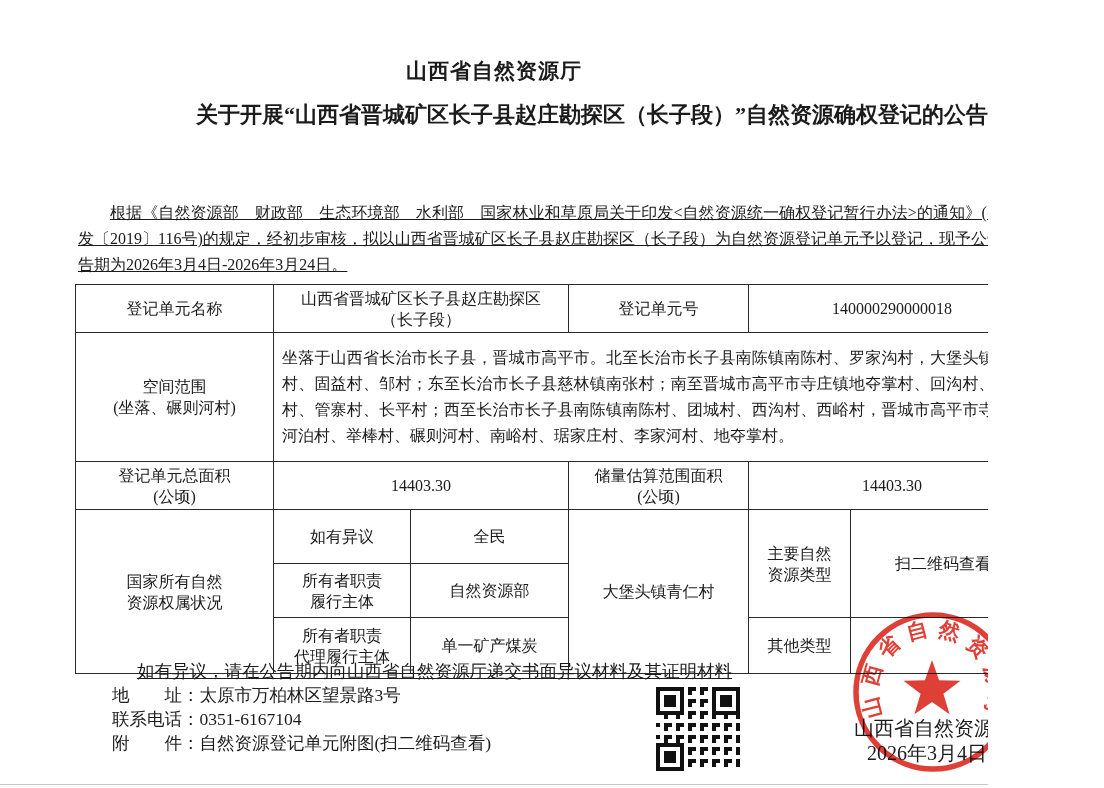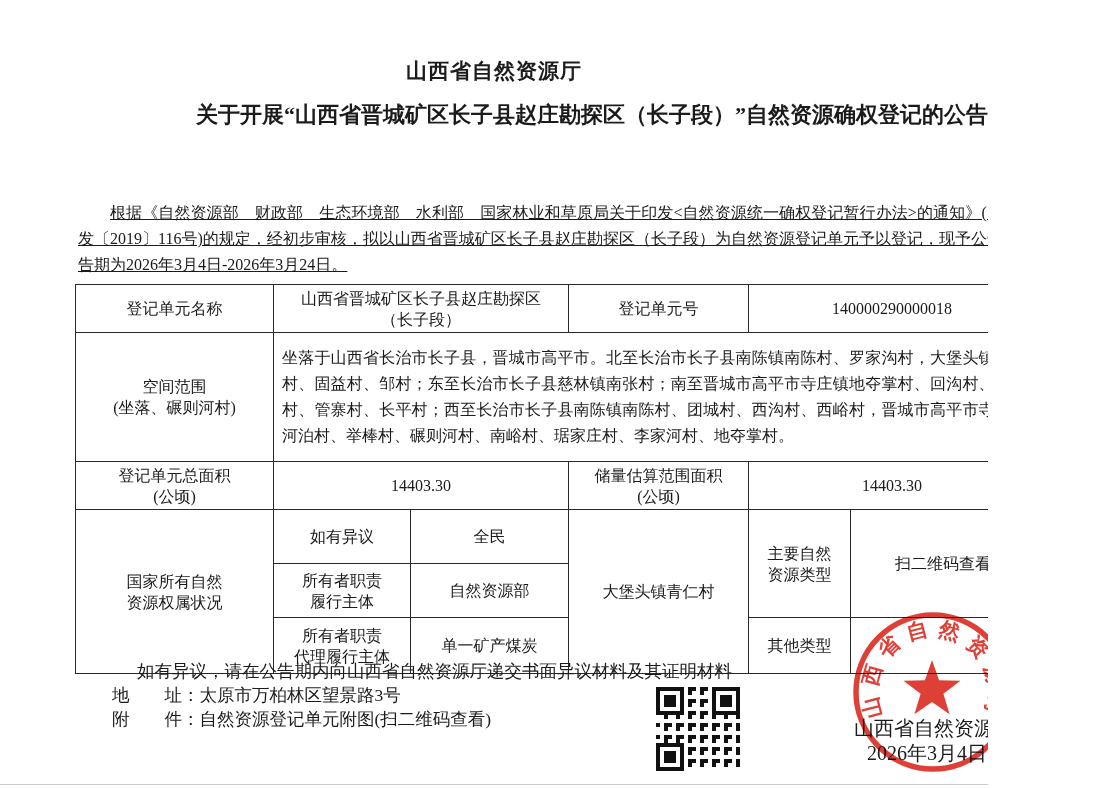--- a/index.html
+++ b/index.html
@@ -26,21 +26,21 @@
   .reg-table td{border:1px solid #2a2a2a;text-align:center;vertical-align:middle;
     padding:2px 4px;line-height:21px;overflow:hidden;}
   .pre{white-space:pre-line;margin-top:12px;}
   tr.r1{height:48px;} tr.r2{height:112px;} tr.r3{height:48px;}
   tr.r4a{height:54px;} tr.r4b{height:54px;} tr.r4c{height:56px;}
   tr.gray-top td{border-top-color:#9e9e9e;}
   td.scope-text{text-align:justify;padding:12px 8px;line-height:26px;}
 
   .footer{position:absolute;left:112px;top:659px;font-size:17.5px;}
   .footer .line{height:24px;line-height:24px;white-space:pre;}
-  .line-objection{margin-left:25px;}
+  .line-objection{margin-left:25px;text-decoration:underline;}
 
   .qr{position:absolute;left:656px;top:687px;width:84px;height:84px;}
 
   .seal{position:absolute;left:847px;top:608px;width:172px;height:172px;
     mix-blend-mode:multiply;opacity:.92;z-index:3;}
   .sig-org{position:absolute;left:838px;top:715px;width:192px;text-align:center;
     font-size:20px;z-index:2;}
   .sig-date{position:absolute;left:834px;top:740px;width:186px;text-align:center;
     font-size:20px;z-index:2;}
 
@@ -108,20 +108,21 @@
         <td>单一矿产煤炭</td>
         <td>其他类型</td>
         <td></td>
       </tr>
     </tbody>
   </table>
 
   <div class="footer">
     <div class="line line-objection">如有异议，请在公告期内向山西省自然资源厅递交书面异议材料及其证明材料</div>
     <div class="line">地　　址：太原市万柏林区望景路3号</div>
+    <div class="line">联系电话：0351-6167104</div>
     <div class="line">附　　件：自然资源登记单元附图(扫二维码查看)</div>
   </div>
 
   <svg class="qr" viewBox="0 0 84 84" fill="#111">
       <rect x="0" y="36" width="4" height="4"></rect>
       <rect x="0" y="48" width="4" height="4"></rect>
       <rect x="8" y="28" width="4" height="4"></rect>
       <rect x="8" y="36" width="4" height="4"></rect>
       <rect x="8" y="40" width="4" height="4"></rect>
       <rect x="8" y="48" width="4" height="4"></rect>

